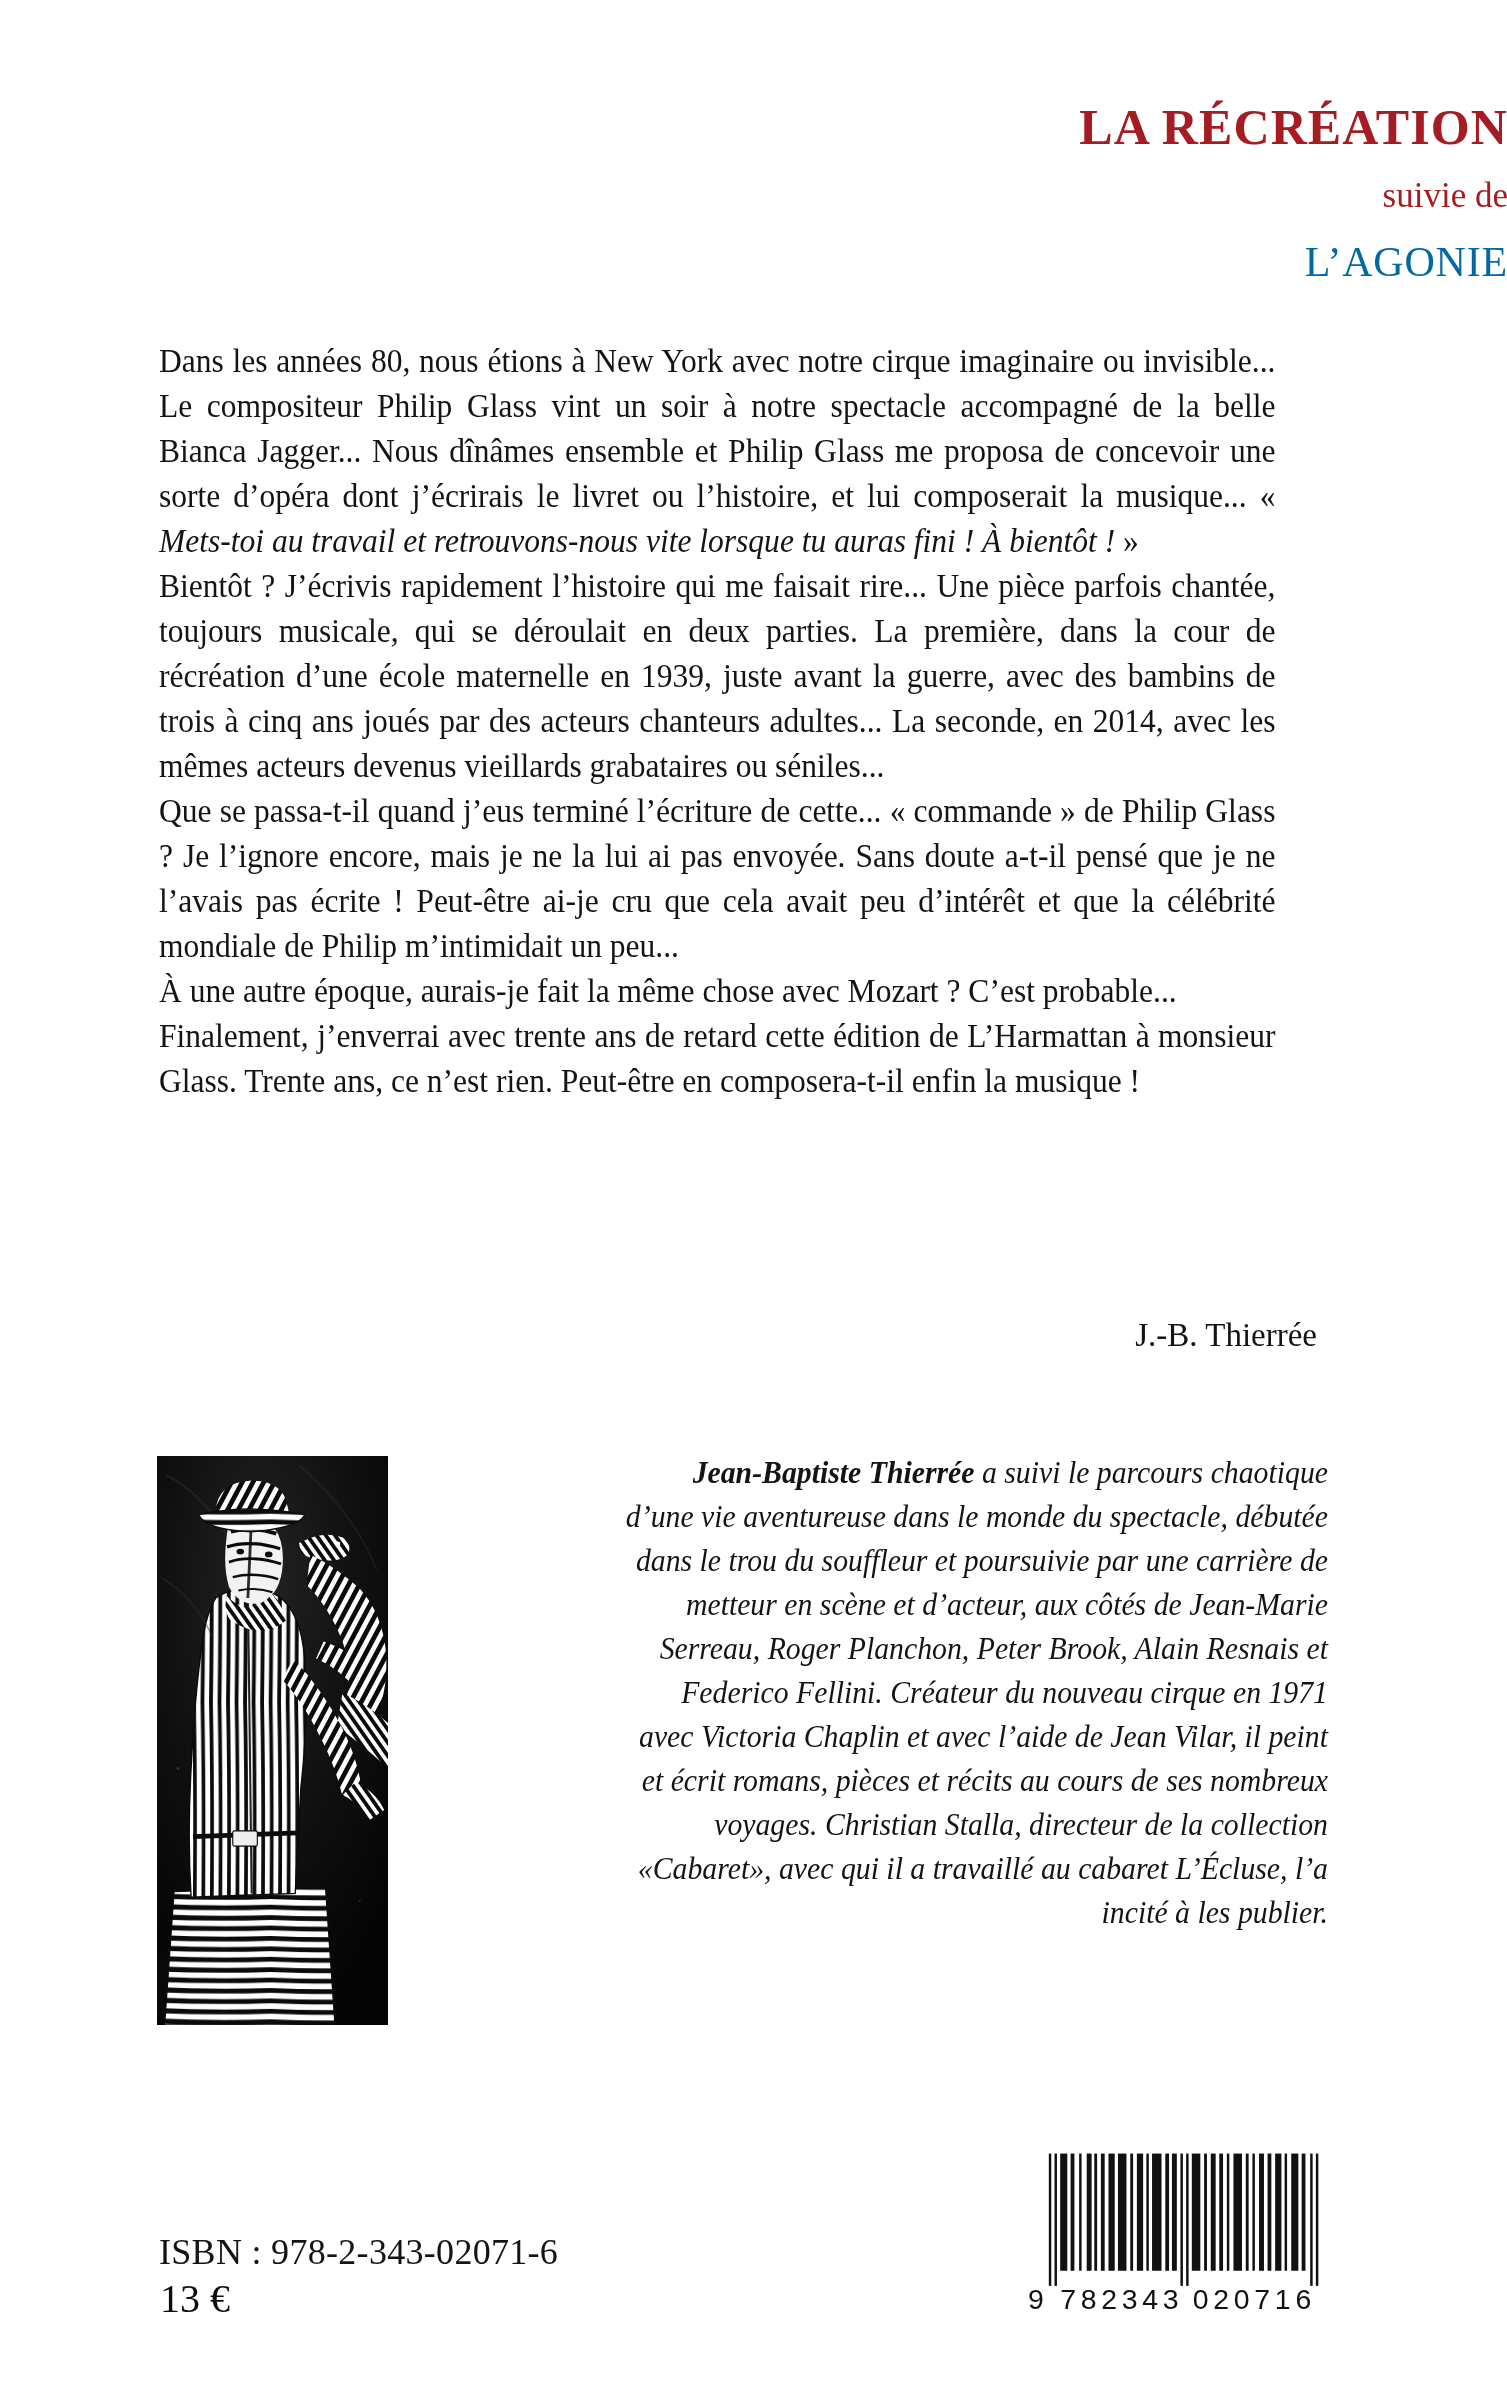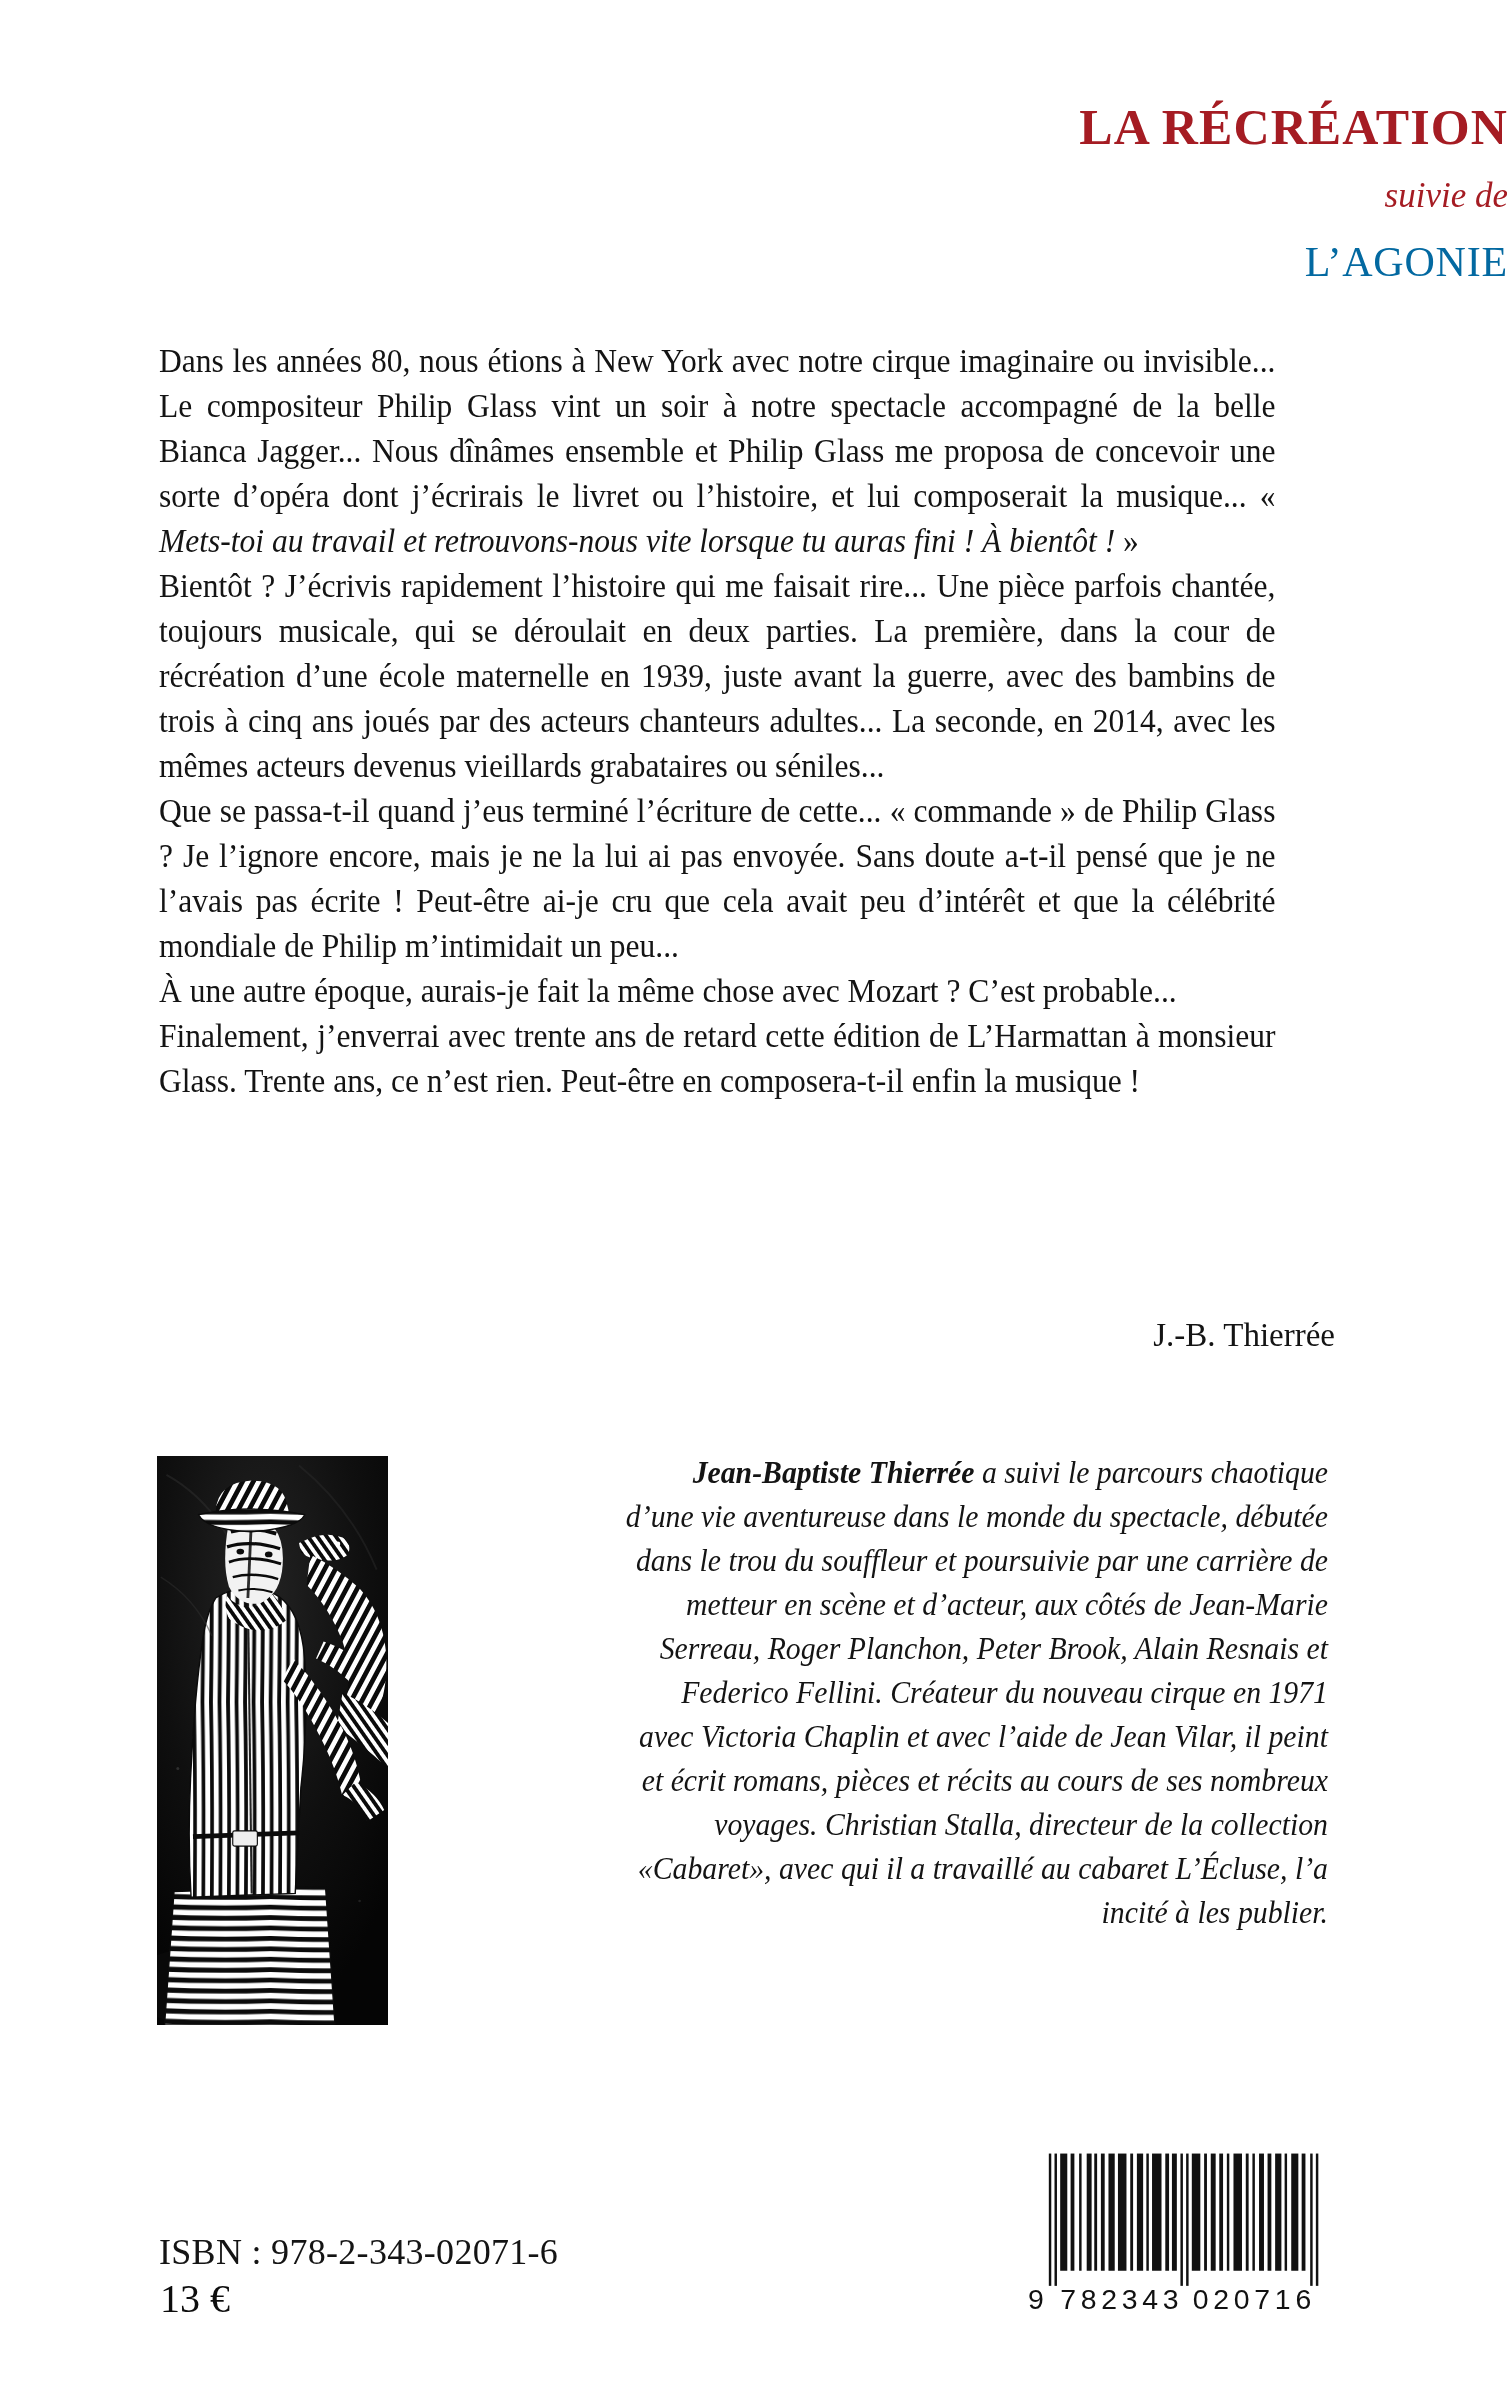--- a/index.html
+++ b/index.html
@@ -34,21 +34,20 @@
     font-family: "Liberation Serif", serif;
     font-weight: bold;
     font-size: 50px;
     letter-spacing: 1.1px;
     color: #A51C23;
     line-height: 1.0;
     margin: 0;
   }
   .subtitle-suivie {
     font-family: "Liberation Serif", serif;
-    font-style: italic;
     font-size: 35px;
     color: #A51C23;
     line-height: 1.0;
     margin-top: 25.6px;
   }
   .second-title {
     font-family: "Liberation Serif", serif;
     font-weight: normal;
     font-size: 42px;
     letter-spacing: 0.8px;
@@ -81,21 +80,21 @@
   }
   .body-text p.flow {
     text-align: justify;
   }
   .body-text em {
     font-style: italic;
   }
 
   .signature {
     position: absolute;
-    left: 166px;
+    left: 148px;
     top: 1313px;
     width: 1169px;
     text-align: right;
     font-family: "Liberation Serif", serif;
     font-size: 33px;
     line-height: 44px;
     color: #141414;
   }
 
   

